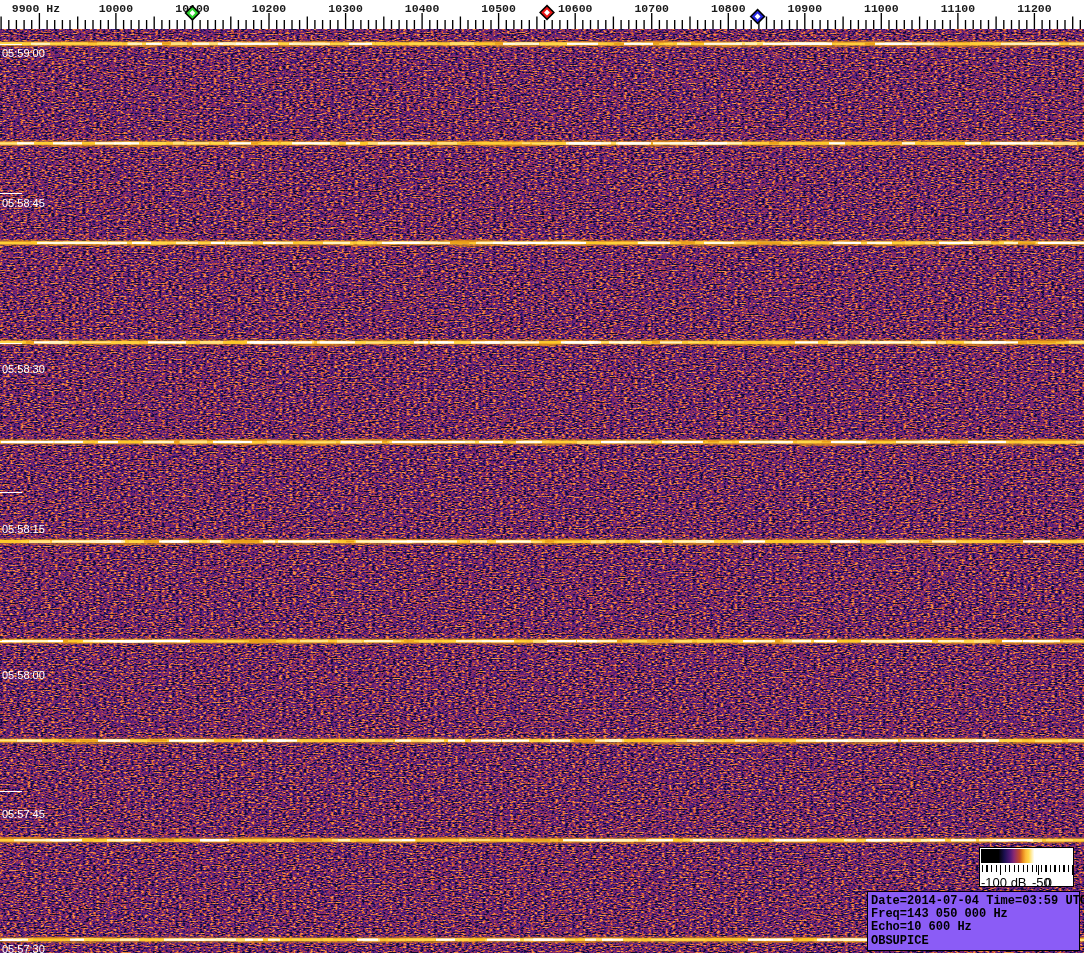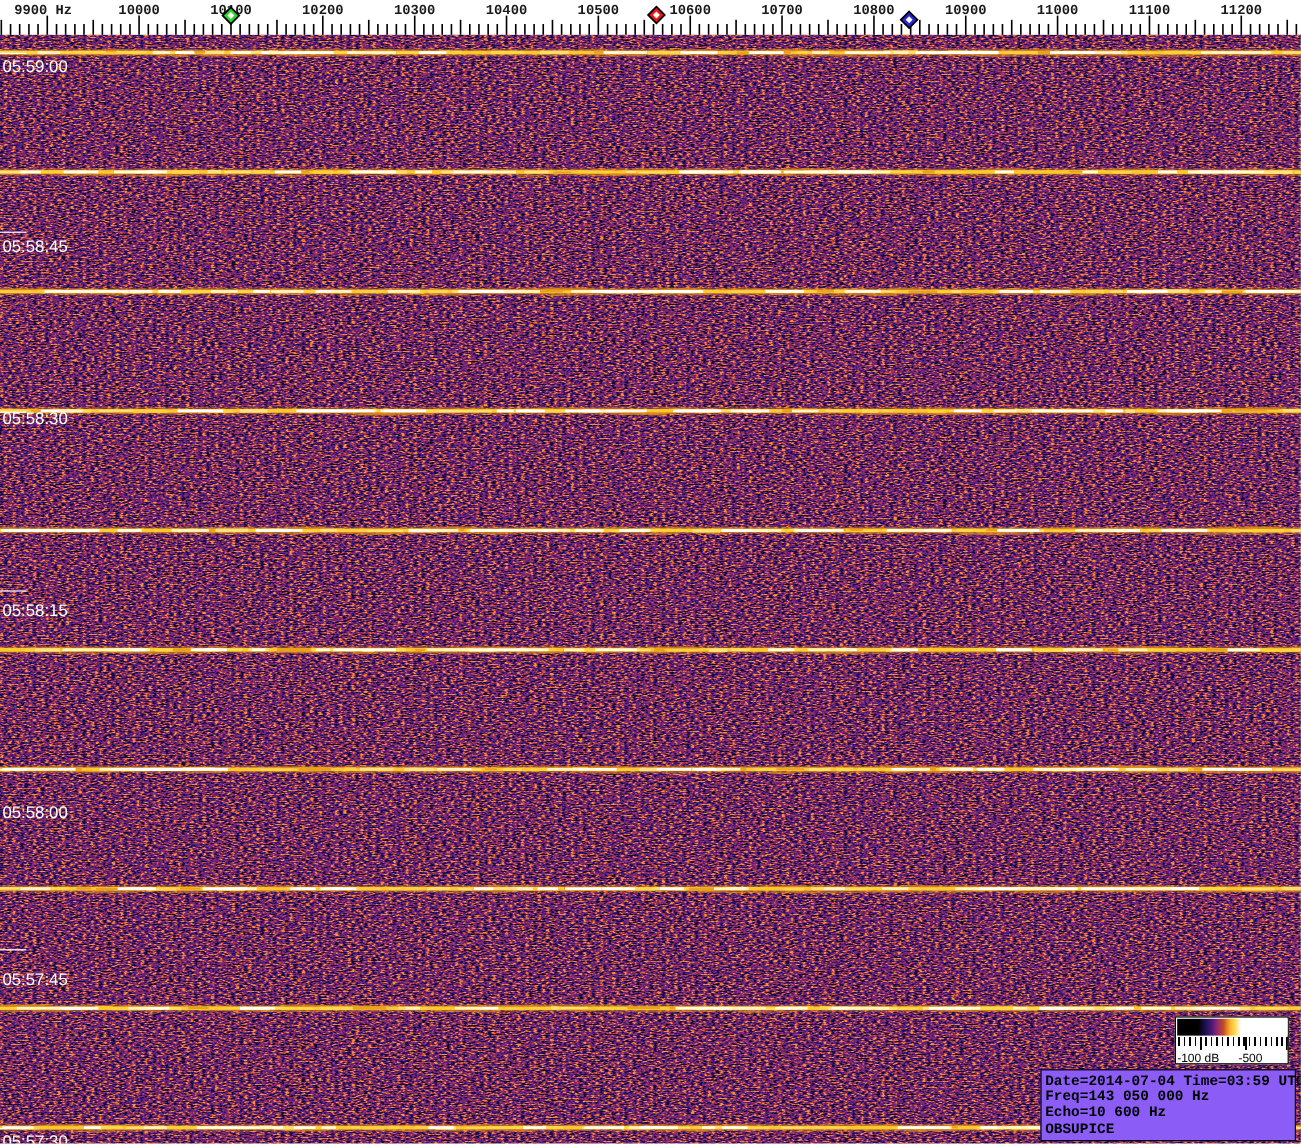--- a/index.html
+++ b/index.html
@@ -1,21 +1,21 @@
 <!DOCTYPE html>
 <html><head><meta charset="utf-8">
 <style>
 html,body{margin:0;padding:0;width:1084px;height:953px;overflow:hidden;background:#fff}
 #page{position:relative;width:1084px;height:953px;font-family:"Liberation Sans",sans-serif}
 .rl{font-family:"Liberation Mono",monospace;font-weight:bold;font-size:11.5px;fill:#1a1a1a}
 .ttick{position:absolute;left:0;width:22px;height:1px;background:#fff}
-.tlab{position:absolute;left:2px;color:#fff;font-size:14px;font-family:"Liberation Sans",sans-serif;white-space:nowrap}
+.tlab{position:absolute;left:2px;color:#fff;font-size:11px;font-family:"Liberation Sans",sans-serif;white-space:nowrap}
 #scalebox{position:absolute;left:979px;top:847px;width:95px;height:40px;background:#fff;border:1.4px solid #000;box-sizing:border-box}
 #grad{position:absolute;left:0.6px;top:0.6px;width:92px;height:14.5px;background:linear-gradient(to right,#000 0%,#000 19%,#1c1050 25.5%,#541a78 32%,#8c2a70 36%,#c34b28 42%,#e88a20 45.5%,#fcb838 48.5%,#ffd84a 52%,#fff0b8 55.5%,#fff 58%,#fff 100%)}
-#sbtext{position:absolute;left:1px;top:29px;width:71px;font-size:10px;line-height:11px;color:#000}
+#sbtext{position:absolute;left:1px;top:29px;width:71px;font-size:13px;line-height:11px;color:#000}
 #infobox{position:absolute;left:867px;top:891px;width:213px;height:60px;background:#8b5cf6;border:1px solid #000;box-sizing:border-box;font-family:"Liberation Mono",monospace;font-weight:bold;font-size:12px;line-height:13.4px;color:#000;padding:2.5px 0 0 3px;white-space:pre}
 </style></head>
 <body>
 <div id="page">
 <svg width="1084" height="953" style="position:absolute;left:0;top:0">
 <defs>
 <filter id="nz" x="0" y="0" width="100%" height="100%" color-interpolation-filters="sRGB">
 <feTurbulence type="fractalNoise" baseFrequency="0.29 0.84" numOctaves="2" seed="17"></feTurbulence>
 <feColorMatrix type="matrix" values="1 0 0 0 0  1 0 0 0 0  1 0 0 0 0  0 0 0 0 1"></feColorMatrix>
 <feComponentTransfer>
@@ -1479,23 +1479,23 @@
       <path d="M 547.0 5.6 L 553.9 12.5 L 547.0 19.4 L 540.1 12.5 Z" fill="#ee1515" stroke="#000" stroke-width="1.5"></path>
       <path d="M 547.0 9.6 L 549.9 12.5 L 547.0 15.4 L 544.1 12.5 Z" fill="#fff"></path>
       <path d="M 757.6 9.6 L 764.5 16.5 L 757.6 23.4 L 750.7 16.5 Z" fill="#2525dd" stroke="#000" stroke-width="1.5"></path>
       <path d="M 757.6 13.6 L 760.5 16.5 L 757.6 19.4 L 754.7 16.5 Z" fill="#fff"></path>
 </svg>
 <div class="ttick" style="top:44px"></div>
     <div class="tlab" style="top:47.2px">05:59:00</div>
     <div class="ttick" style="top:193px"></div>
     <div class="tlab" style="top:196.6px">05:58:45</div>
     <div class="ttick" style="top:343px"></div>
-    <div class="tlab" style="top:340px">05:58:30</div>
+    <div class="tlab" style="top:363px">05:58:30</div>
     <div class="ttick" style="top:492px"></div>
-    <div class="tlab" style="top:500px">05:58:15</div>
+    <div class="tlab" style="top:523px">05:58:15</div>
     <div class="ttick" style="top:641px"></div>
     <div class="tlab" style="top:669px">05:58:00</div>
     <div class="ttick" style="top:791px"></div>
     <div class="tlab" style="top:808px">05:57:45</div>
     <div class="ttick" style="top:940px"></div>
     <div class="tlab" style="top:943.3px">05:57:30</div>
 <div id="scalebox">
 <div id="grad"></div>
 <svg width="93" height="40" style="position:absolute;left:0;top:0">
         <line x1="2.6" y1="16.5" x2="2.6" y2="24" stroke="#000" stroke-width="1.3" shape-rendering="crispEdges"></line>

